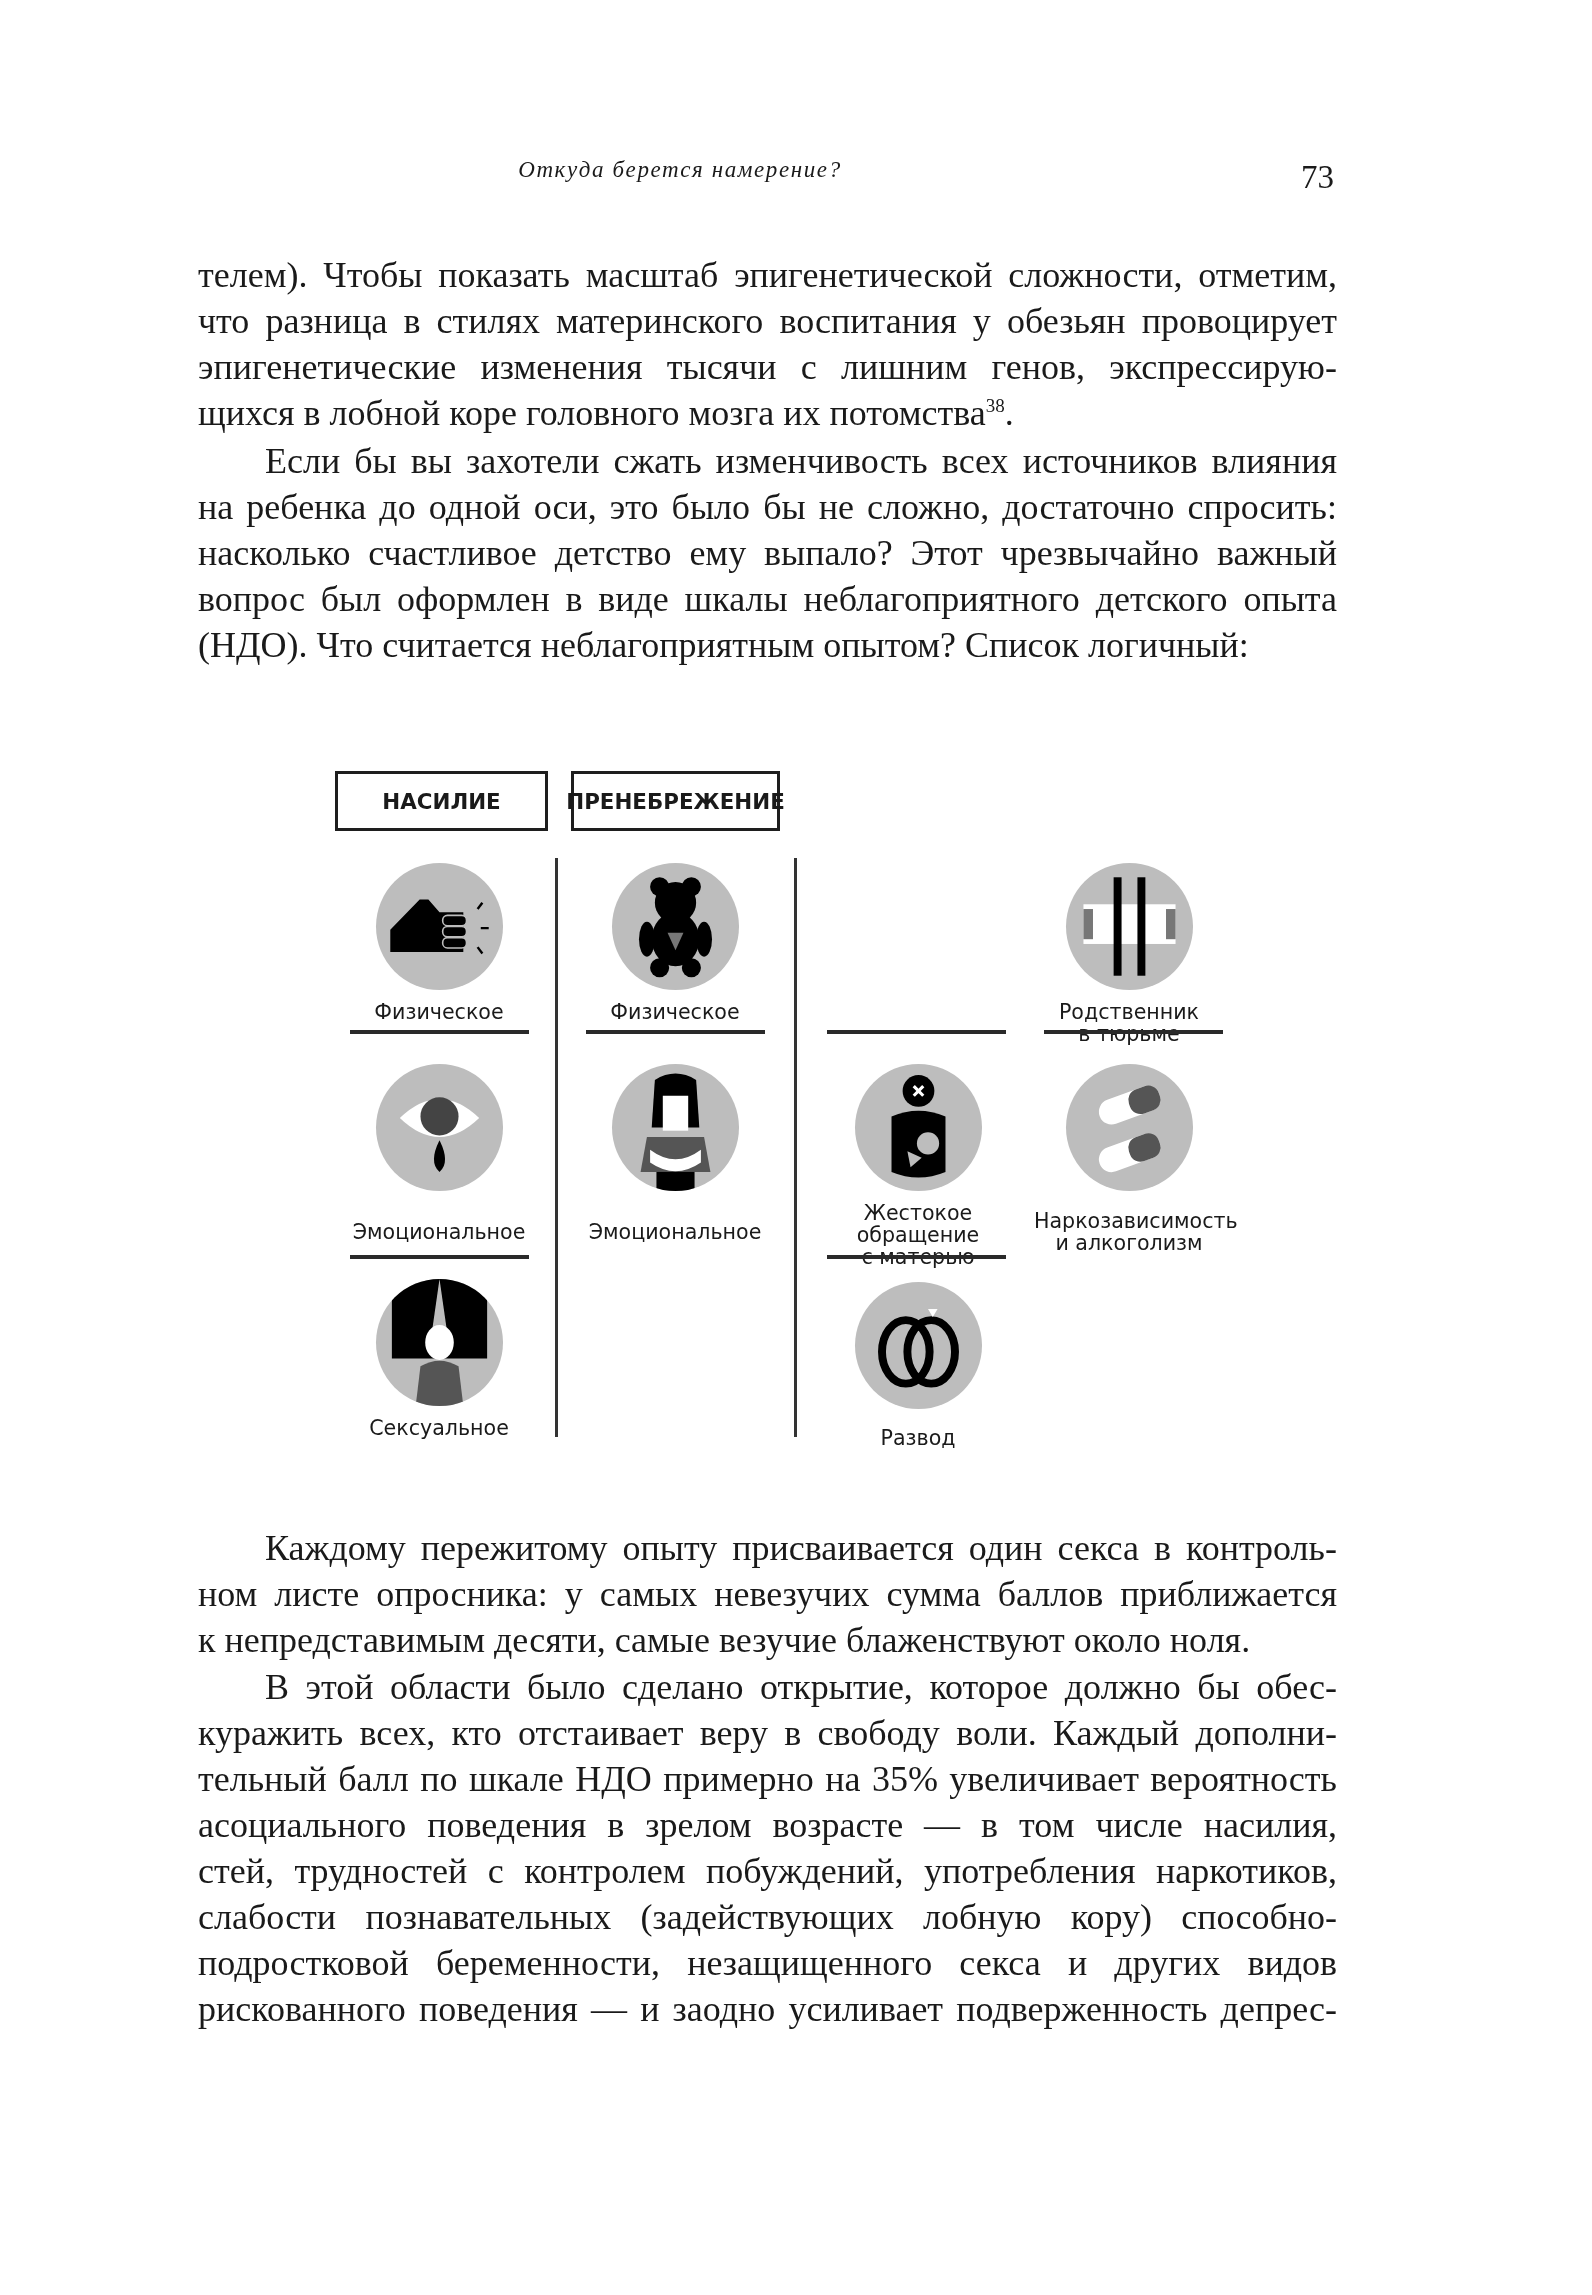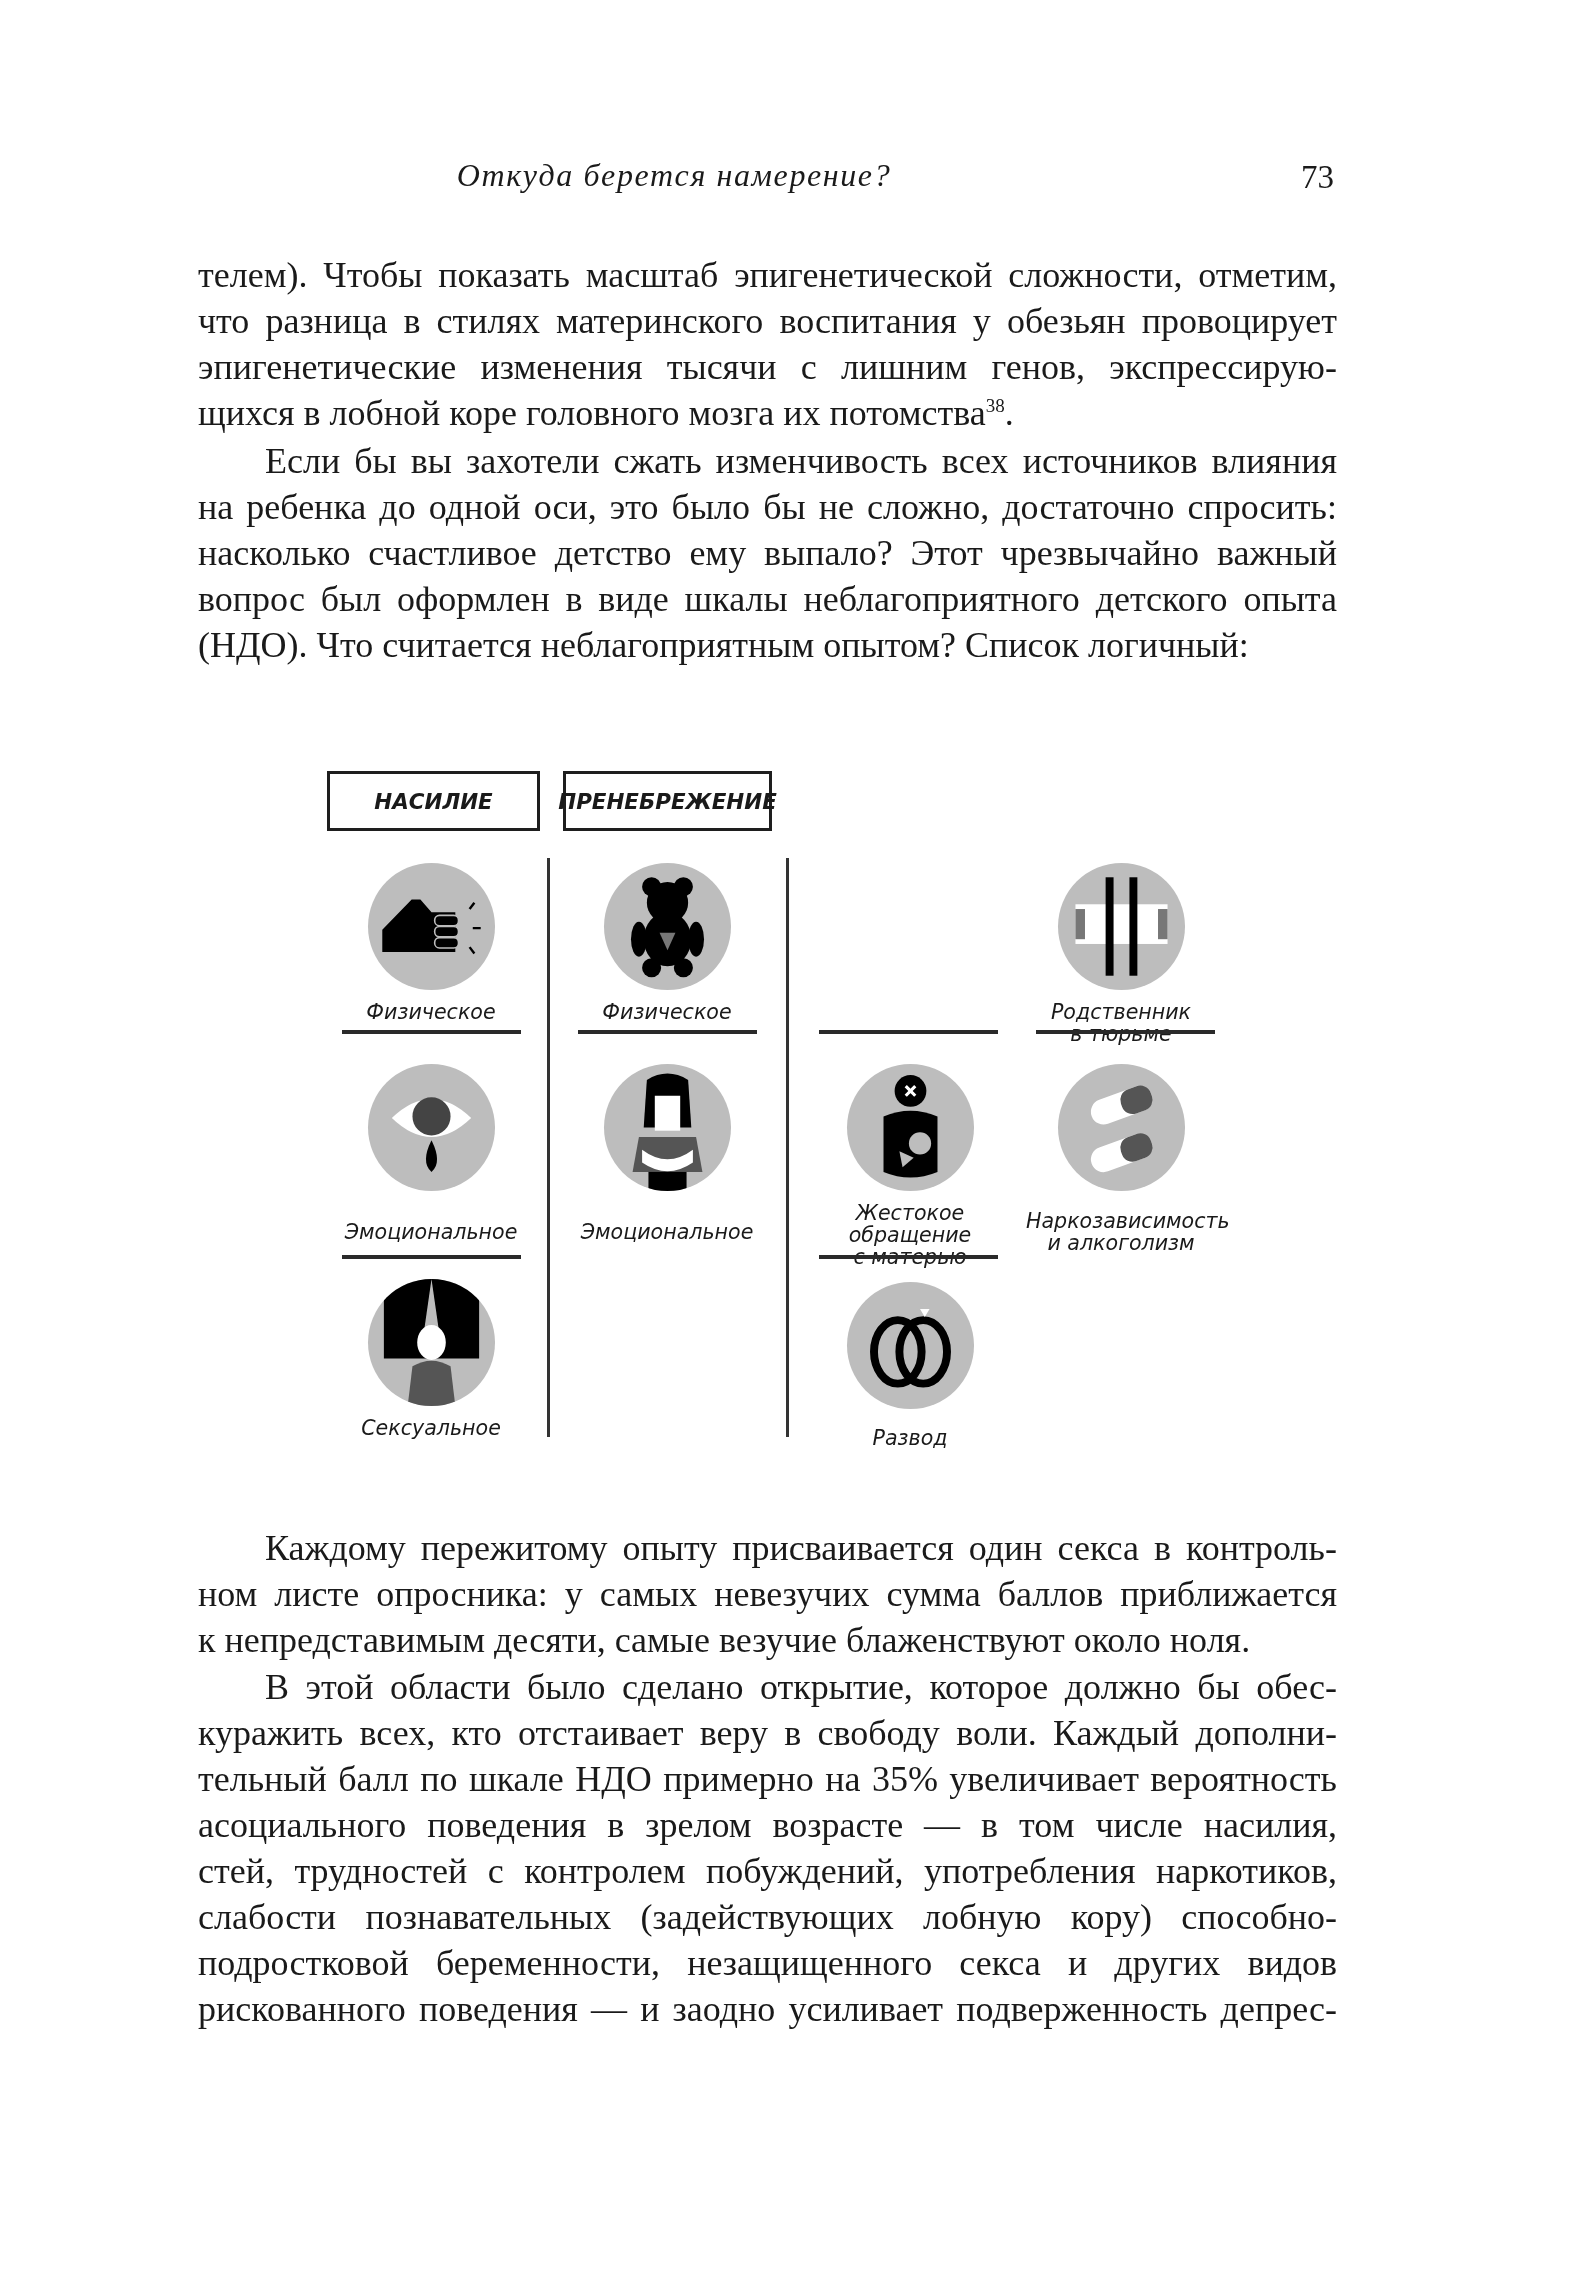--- a/index.html
+++ b/index.html
@@ -1,28 +1,28 @@
 <!DOCTYPE html>
 <html style="font-size:12.7px"><head>
 <meta charset="utf-8">
 <style>
   html, body { margin:0; padding:0; background:#ffffff; }
   body { width:1593px; height:2295px; position:relative; overflow:hidden; color:#1a1a1a; }
   .serif { font-family:"Liberation Serif","DejaVu Serif",serif; }
   .sans { font-family:"DejaVu Sans","Liberation Sans",sans-serif; }
-  .running-head { position:absolute; top:157px; left:4px; width:1404px; text-align:center; font-style:italic; font-size:32px; letter-spacing:1.6px; }
+  .running-head { position:absolute; top:157px; left:10px; width:1404px; text-align:center; font-style:italic; font-size:23px; letter-spacing:1.6px; }
   .running-head span { position:relative; left:-32px; }
   .page-num { position:absolute; top:159px; left:1301px; font-size:33px; }
   .para { position:absolute; left:198px; width:1139px; font-size:36px; line-height:46px; text-align:justify; }
   .para .ln { display:block; white-space:nowrap; text-align:justify; text-align-last:justify; }
   .para .ln.last { text-align-last:left; }
   .para .ln.indent { text-indent:67px; }
   sup { font-size:19px; vertical-align:super; line-height:0; }
 
-  .fig { position:absolute; left:8px; top:0; width:1486px; height:2295px; pointer-events:none;font-style:italic; }
+  .fig { position:absolute; left:16px; top:0; width:1486px; height:2295px; pointer-events:none; }
   .cat-box { position:absolute; top:771px; height:60px; border:3.2px solid #1e1e1e; box-sizing:border-box; display:flex; align-items:center; justify-content:center; font-weight:bold; font-size:21.4px; pointer-events:auto; }
   .vdiv { position:absolute; width:3.2px; background:#333; top:858px; height:579px; }
   .item { position:absolute; width:190px; text-align:center; pointer-events:auto; }
   .circle { width:127px; height:127px; border-radius:50%; background:#bdbdbd; margin:0 auto; position:relative; overflow:hidden; }
   .circle svg { position:absolute; left:0; top:0; width:127px; height:127px; }
   .lbl { font-size:20.6px; line-height:22px; margin-top:11px; }
   .rule { position:absolute; height:4px; background:#2a2a2a; width:179px; }
 </style>
 </head>
 <body>

